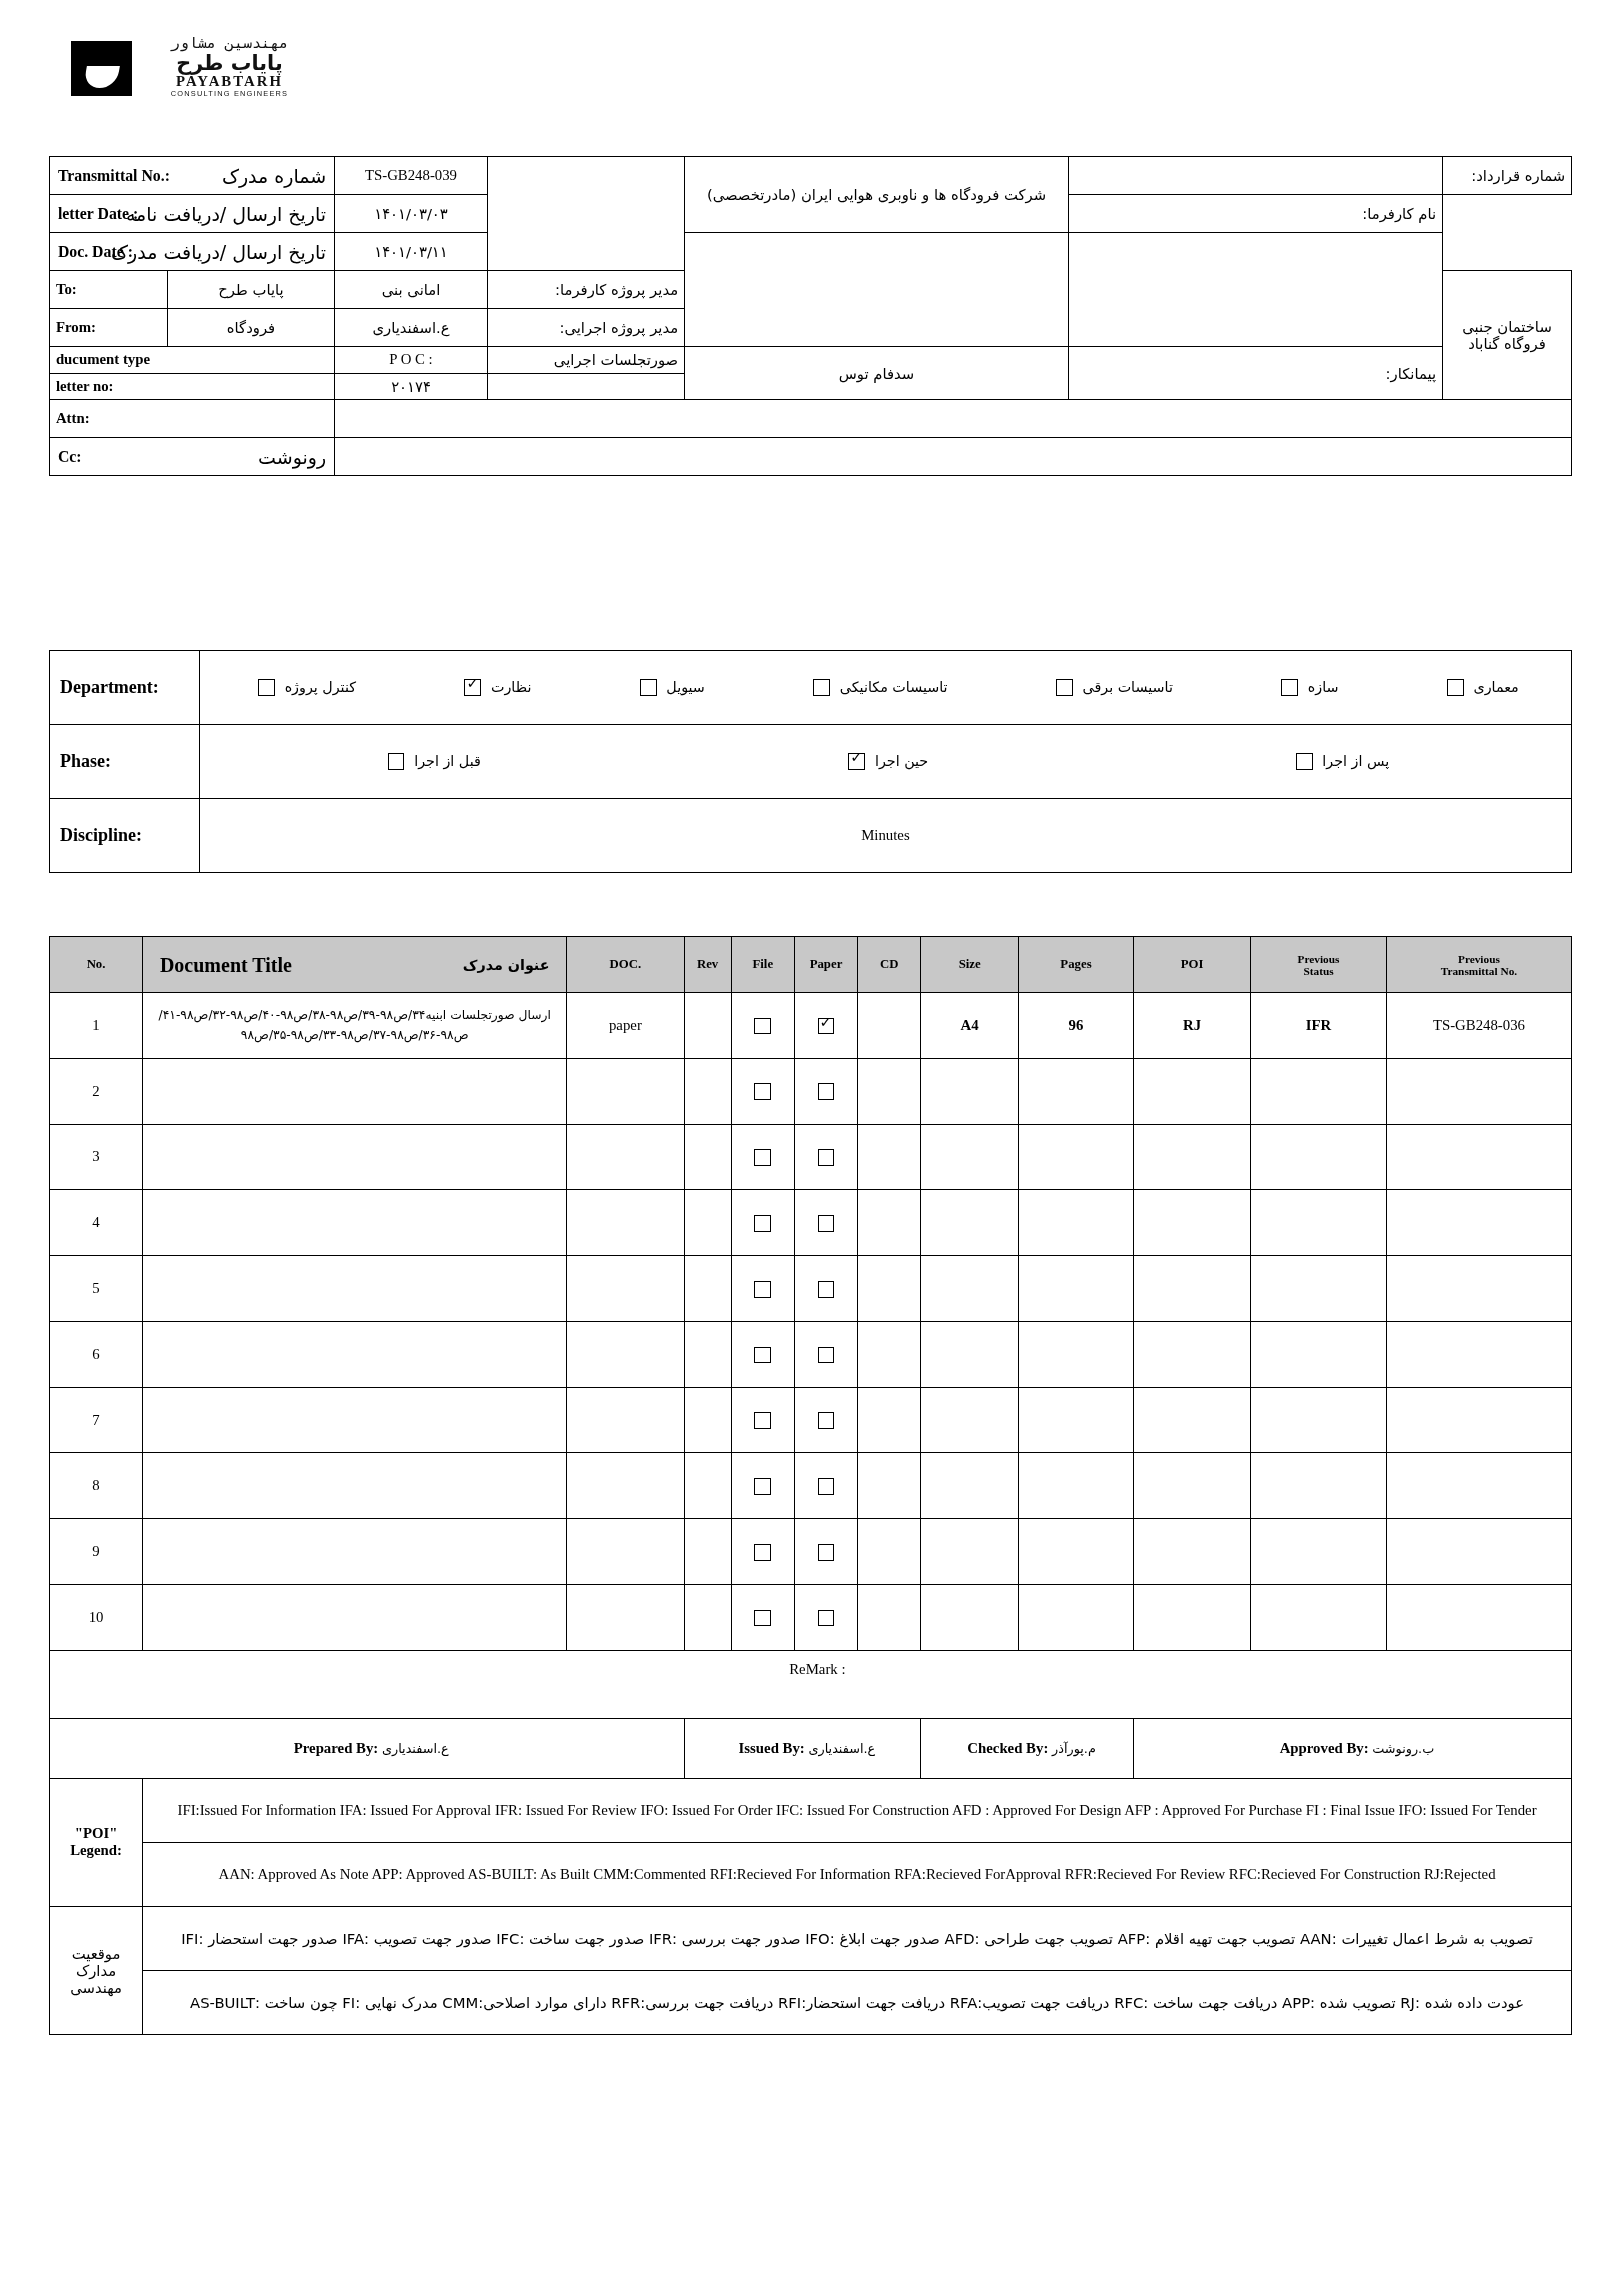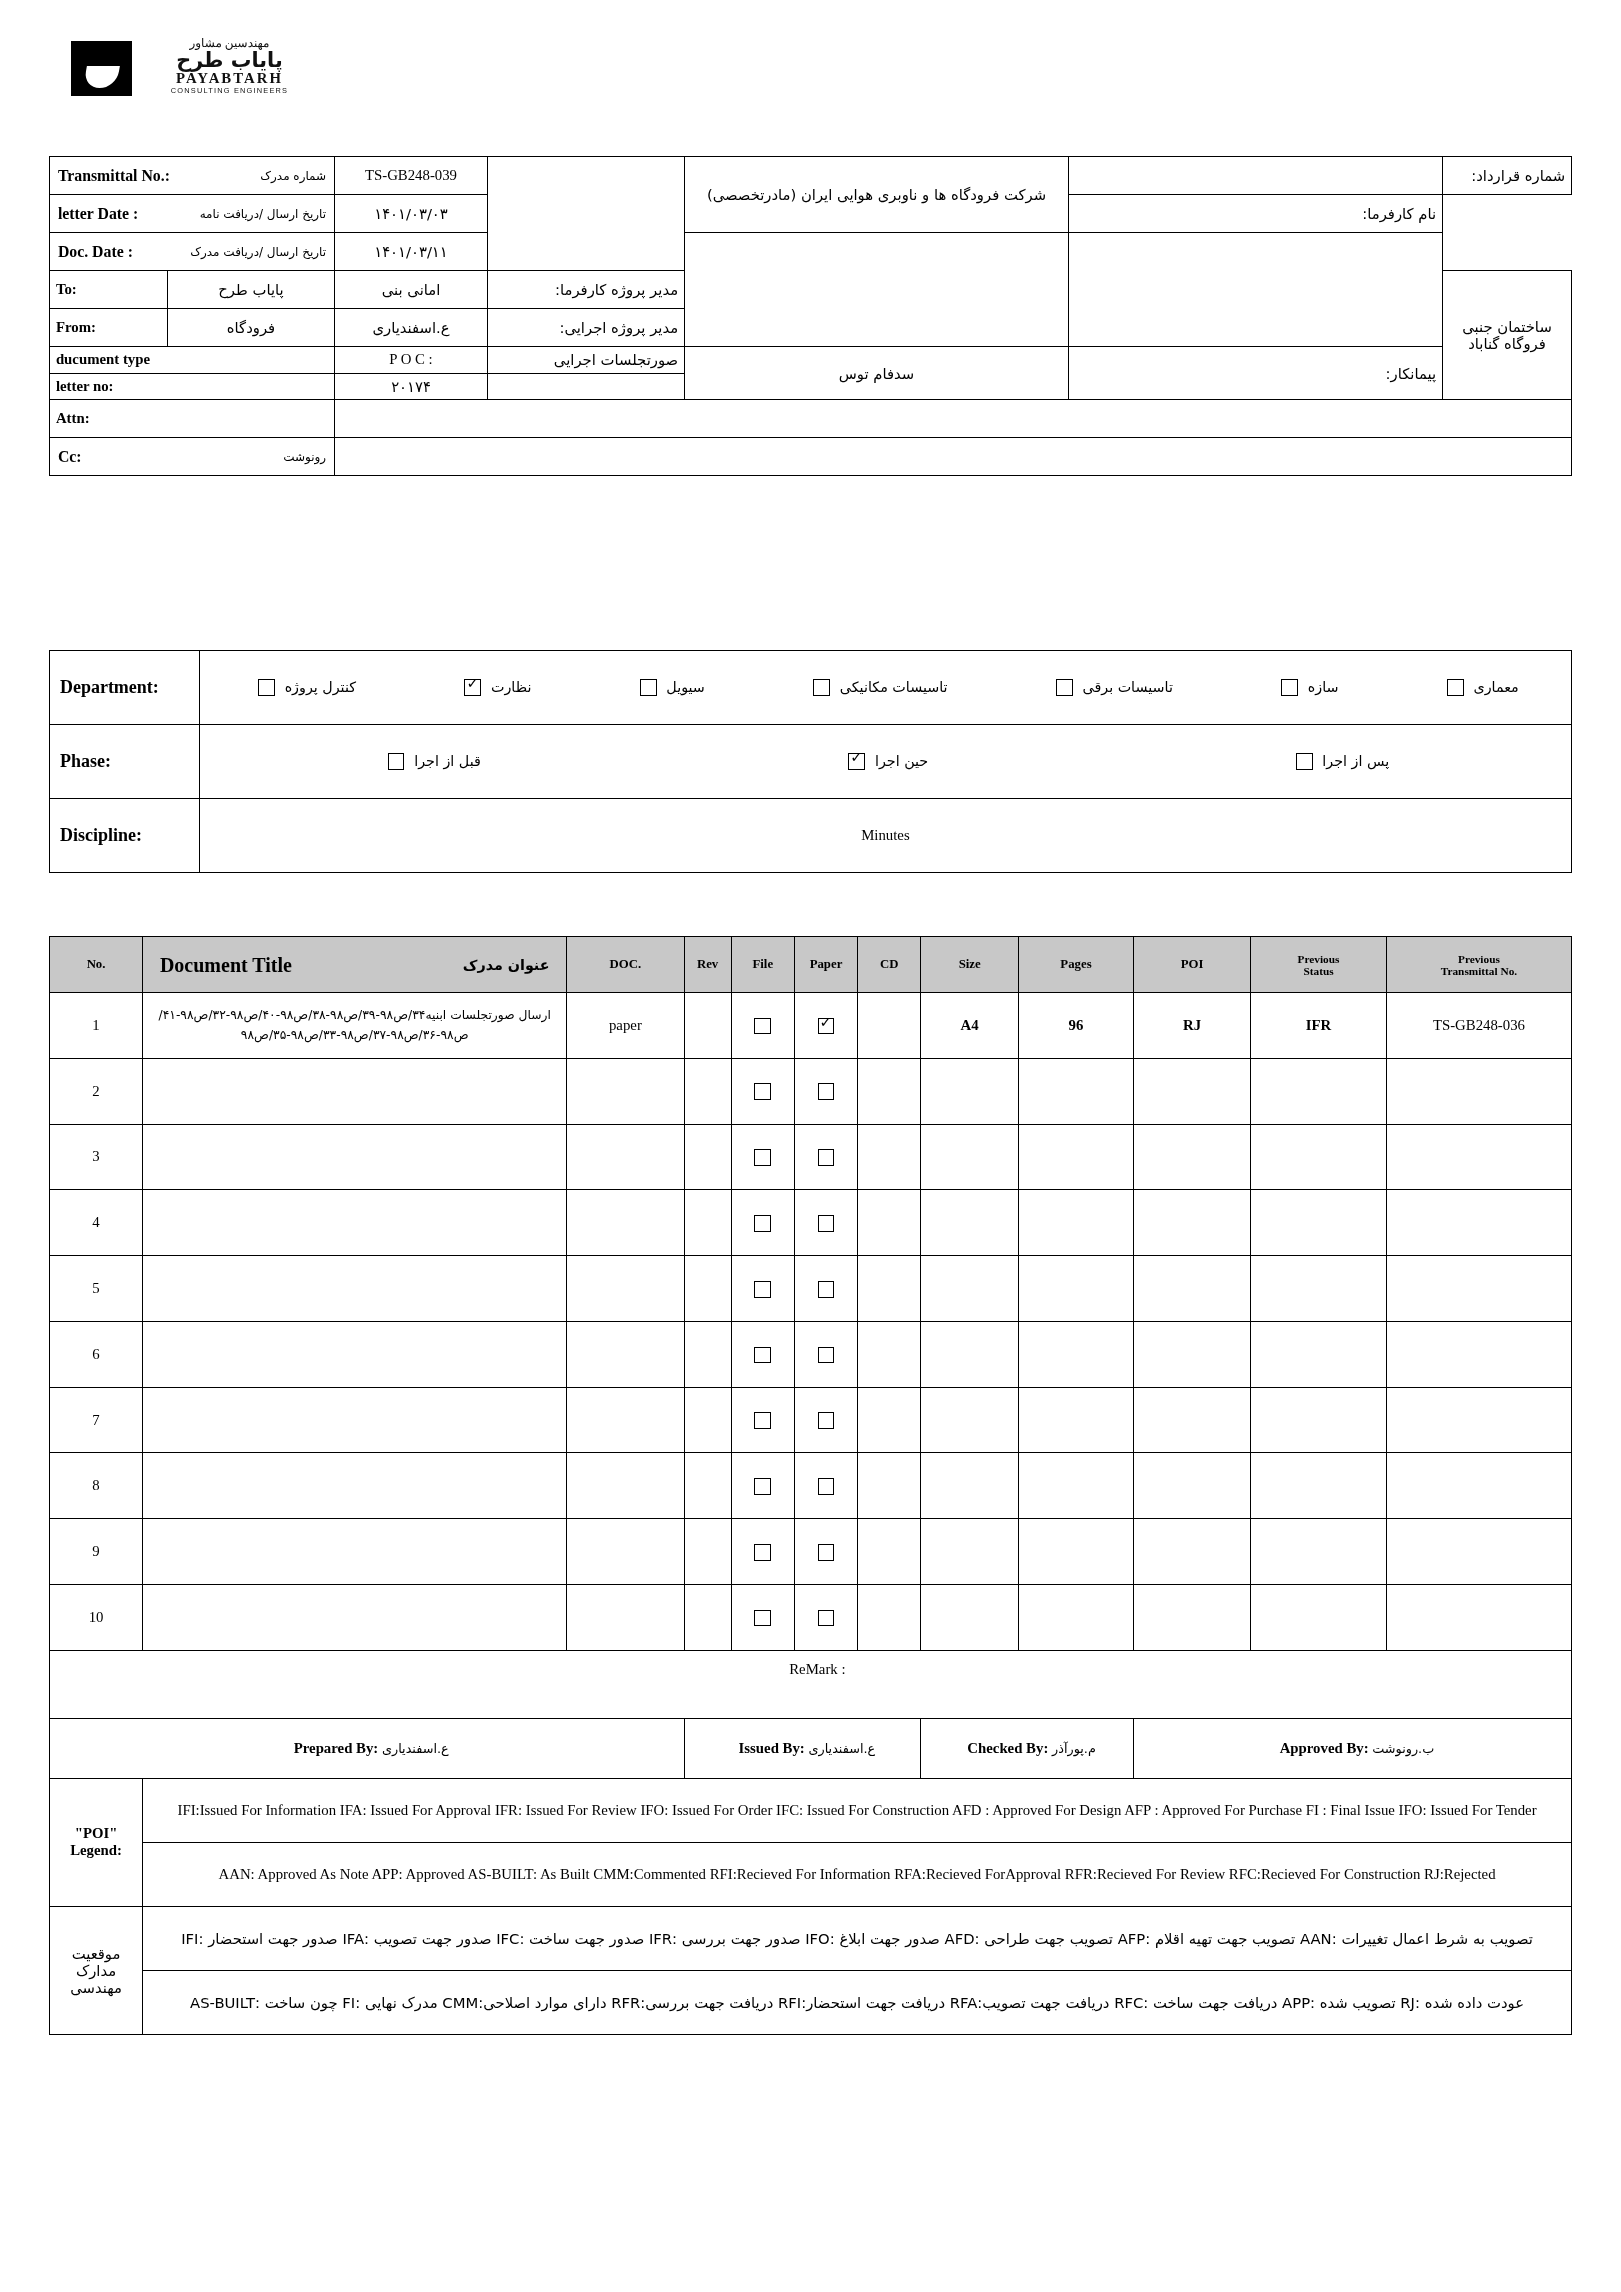--- a/index.html
+++ b/index.html
@@ -15,21 +15,21 @@
   .header { position:relative; height:118px; }
   .logo { position:absolute; left:71px; top:37px; width:246px; height:71px; }
   .logo .mark { position:absolute; left:0; top:3.9px; width:61px; height:55px; background:#000; }
   .logo .mark:after{
     content:""; position:absolute; left:13.8px; top:25.6px; width:33px; height:21.7px;
     background:#fff;
     border-radius:0 0 19.7px 19.7px;
     transform:skewX(-10deg);
   }
   .logo .txt { position:absolute; left:71px; top:0px; width:175px; text-align:center; line-height:1.05; }
-  .logo .t1 { font-size:12px; color:#111; font-family:Liberation Serif, serif; }
+  .logo .t1 { font-size:15px; color:#111; font-family:Liberation Mono, monospace; }
   .logo .t2 { font-size:20.7px; font-weight:bold; color:#111; font-family:"DejaVu Sans", sans-serif; }
   .logo .t3 { font-size:14.8px; font-weight:bold; letter-spacing:2px; color:#111; font-family:"Liberation Serif", serif; }
   .logo .t4 { font-size:7.4px; letter-spacing:1.2px; color:#111; font-family:"Liberation Sans", sans-serif; }
 
   .doc-title {
     position:absolute; left:0; right:0; top:77px; text-align:center;
     font-size:20.7px; font-weight:bold; font-family:"Liberation Serif", serif;
   }
 
   
@@ -43,21 +43,21 @@
   .top-wrap { position:absolute; left:49px; top:156px; width:1523px; }
   table.top { width:1523px; table-layout:fixed;padding-left:44px; }
   table.top td { height:37px; font-size:14.8px; padding:0 5.9px; }
   .lbl-en { font-weight:bold; font-size:15.8px; }
   .lbl-fa { font-size:14.3px; text-align:right; direction:rtl; font-family:"DejaVu Sans", sans-serif; }
   .val-c { text-align:center; }
   .rtl-center { direction:rtl; text-align:center; font-family:"DejaVu Sans", sans-serif; font-size:13.8px; }
 
   .labelcell { position:relative; }
   .labelcell .en-l { position:absolute; left:7.9px; top:50%; transform:translateY(-50%); font-weight:bold; font-size:15.8px; }
-  .labelcell .fa-l { position:absolute; right:7.9px; top:50%; transform:translateY(-50%); font-size:12px; direction:rtl; font-family:"DejaVu Sans", sans-serif; }
+  .labelcell .fa-l { position:absolute; right:7.9px; top:50%; transform:translateY(-50%); font-size:19px; direction:rtl; font-family:"DejaVu Sans", sans-serif; }
 
   
   .dept-wrap { position:absolute; left:49px; top:650px; width:1523px; }
   table.dept { width:1523px; table-layout:fixed; }
   table.dept td { height:71px; font-size:14.8px; }
   table.dept td.lab { width:138px; padding-left:9.9px; font-weight:bold; font-size:18px; }
   .chk {
     display:inline-block; width:14.8px; height:14.8px; border:1px solid #000;
     vertical-align:middle; position:relative; background:#fff; margin:0 5.9px;
   }

